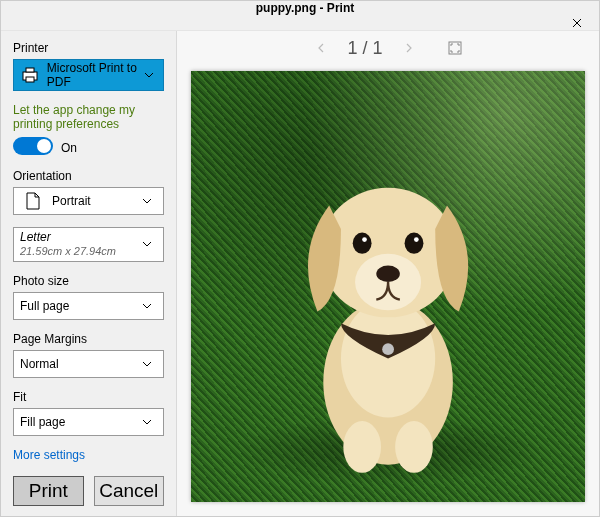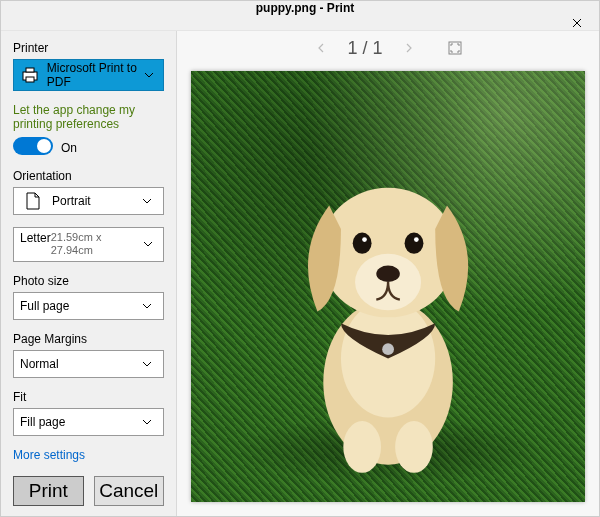--- a/index.html
+++ b/index.html
@@ -61,21 +61,21 @@
   }
   .select.tall {
     height: 40px;
     flex-direction: row;
   }
   .select .icon-slot {
     width: 26px; height: 26px; display:flex; align-items:center; justify-content:center;
     margin-right: 6px;
   }
   .select .stack {
-    display:flex; line-height: 1.2;
+    display:flex; flex-direction: column; line-height: 1.2; font-style: italic;
   }
   .select .secondary { color: #666; font-size: 11px; }
   .pref-text { color: #4d7c0f; margin-bottom: 6px; }
   .toggle-row {
     display: flex; align-items: flex-end; gap: 8px;
     margin-bottom: 14px;
   }
   .toggle {
     width: 40px; height: 18px; border-radius: 9px;
     background: #0078d4; position: relative;

